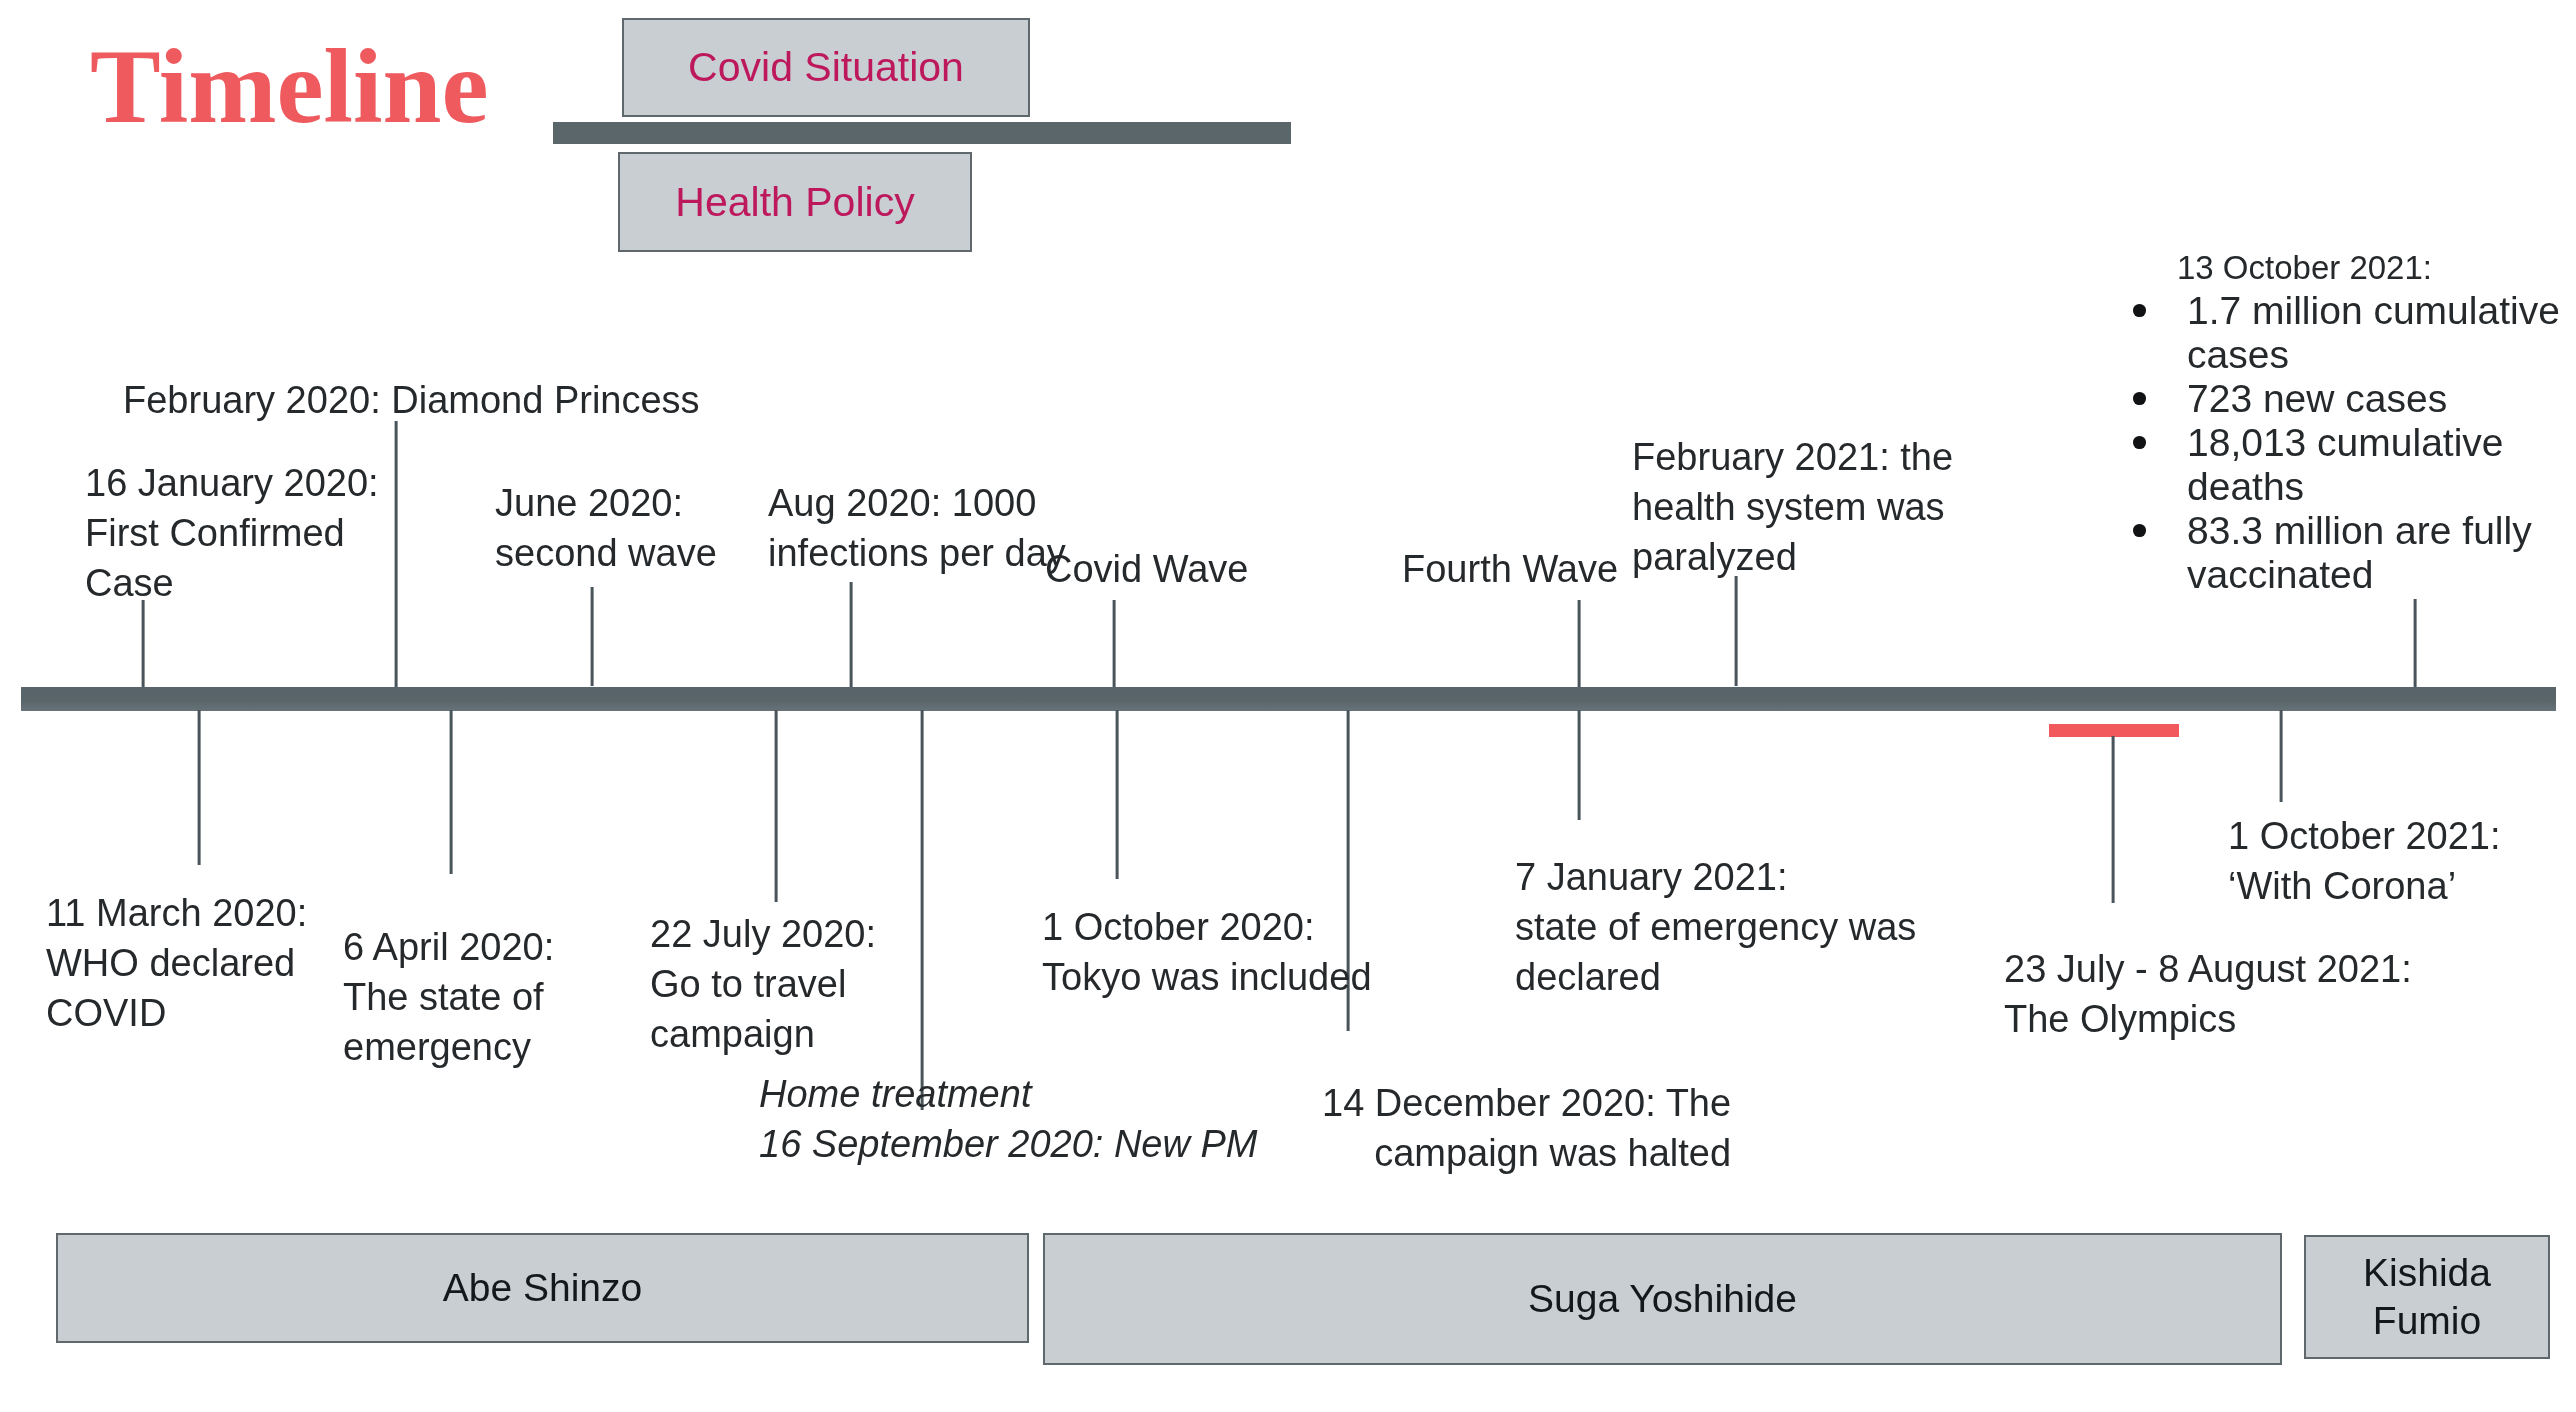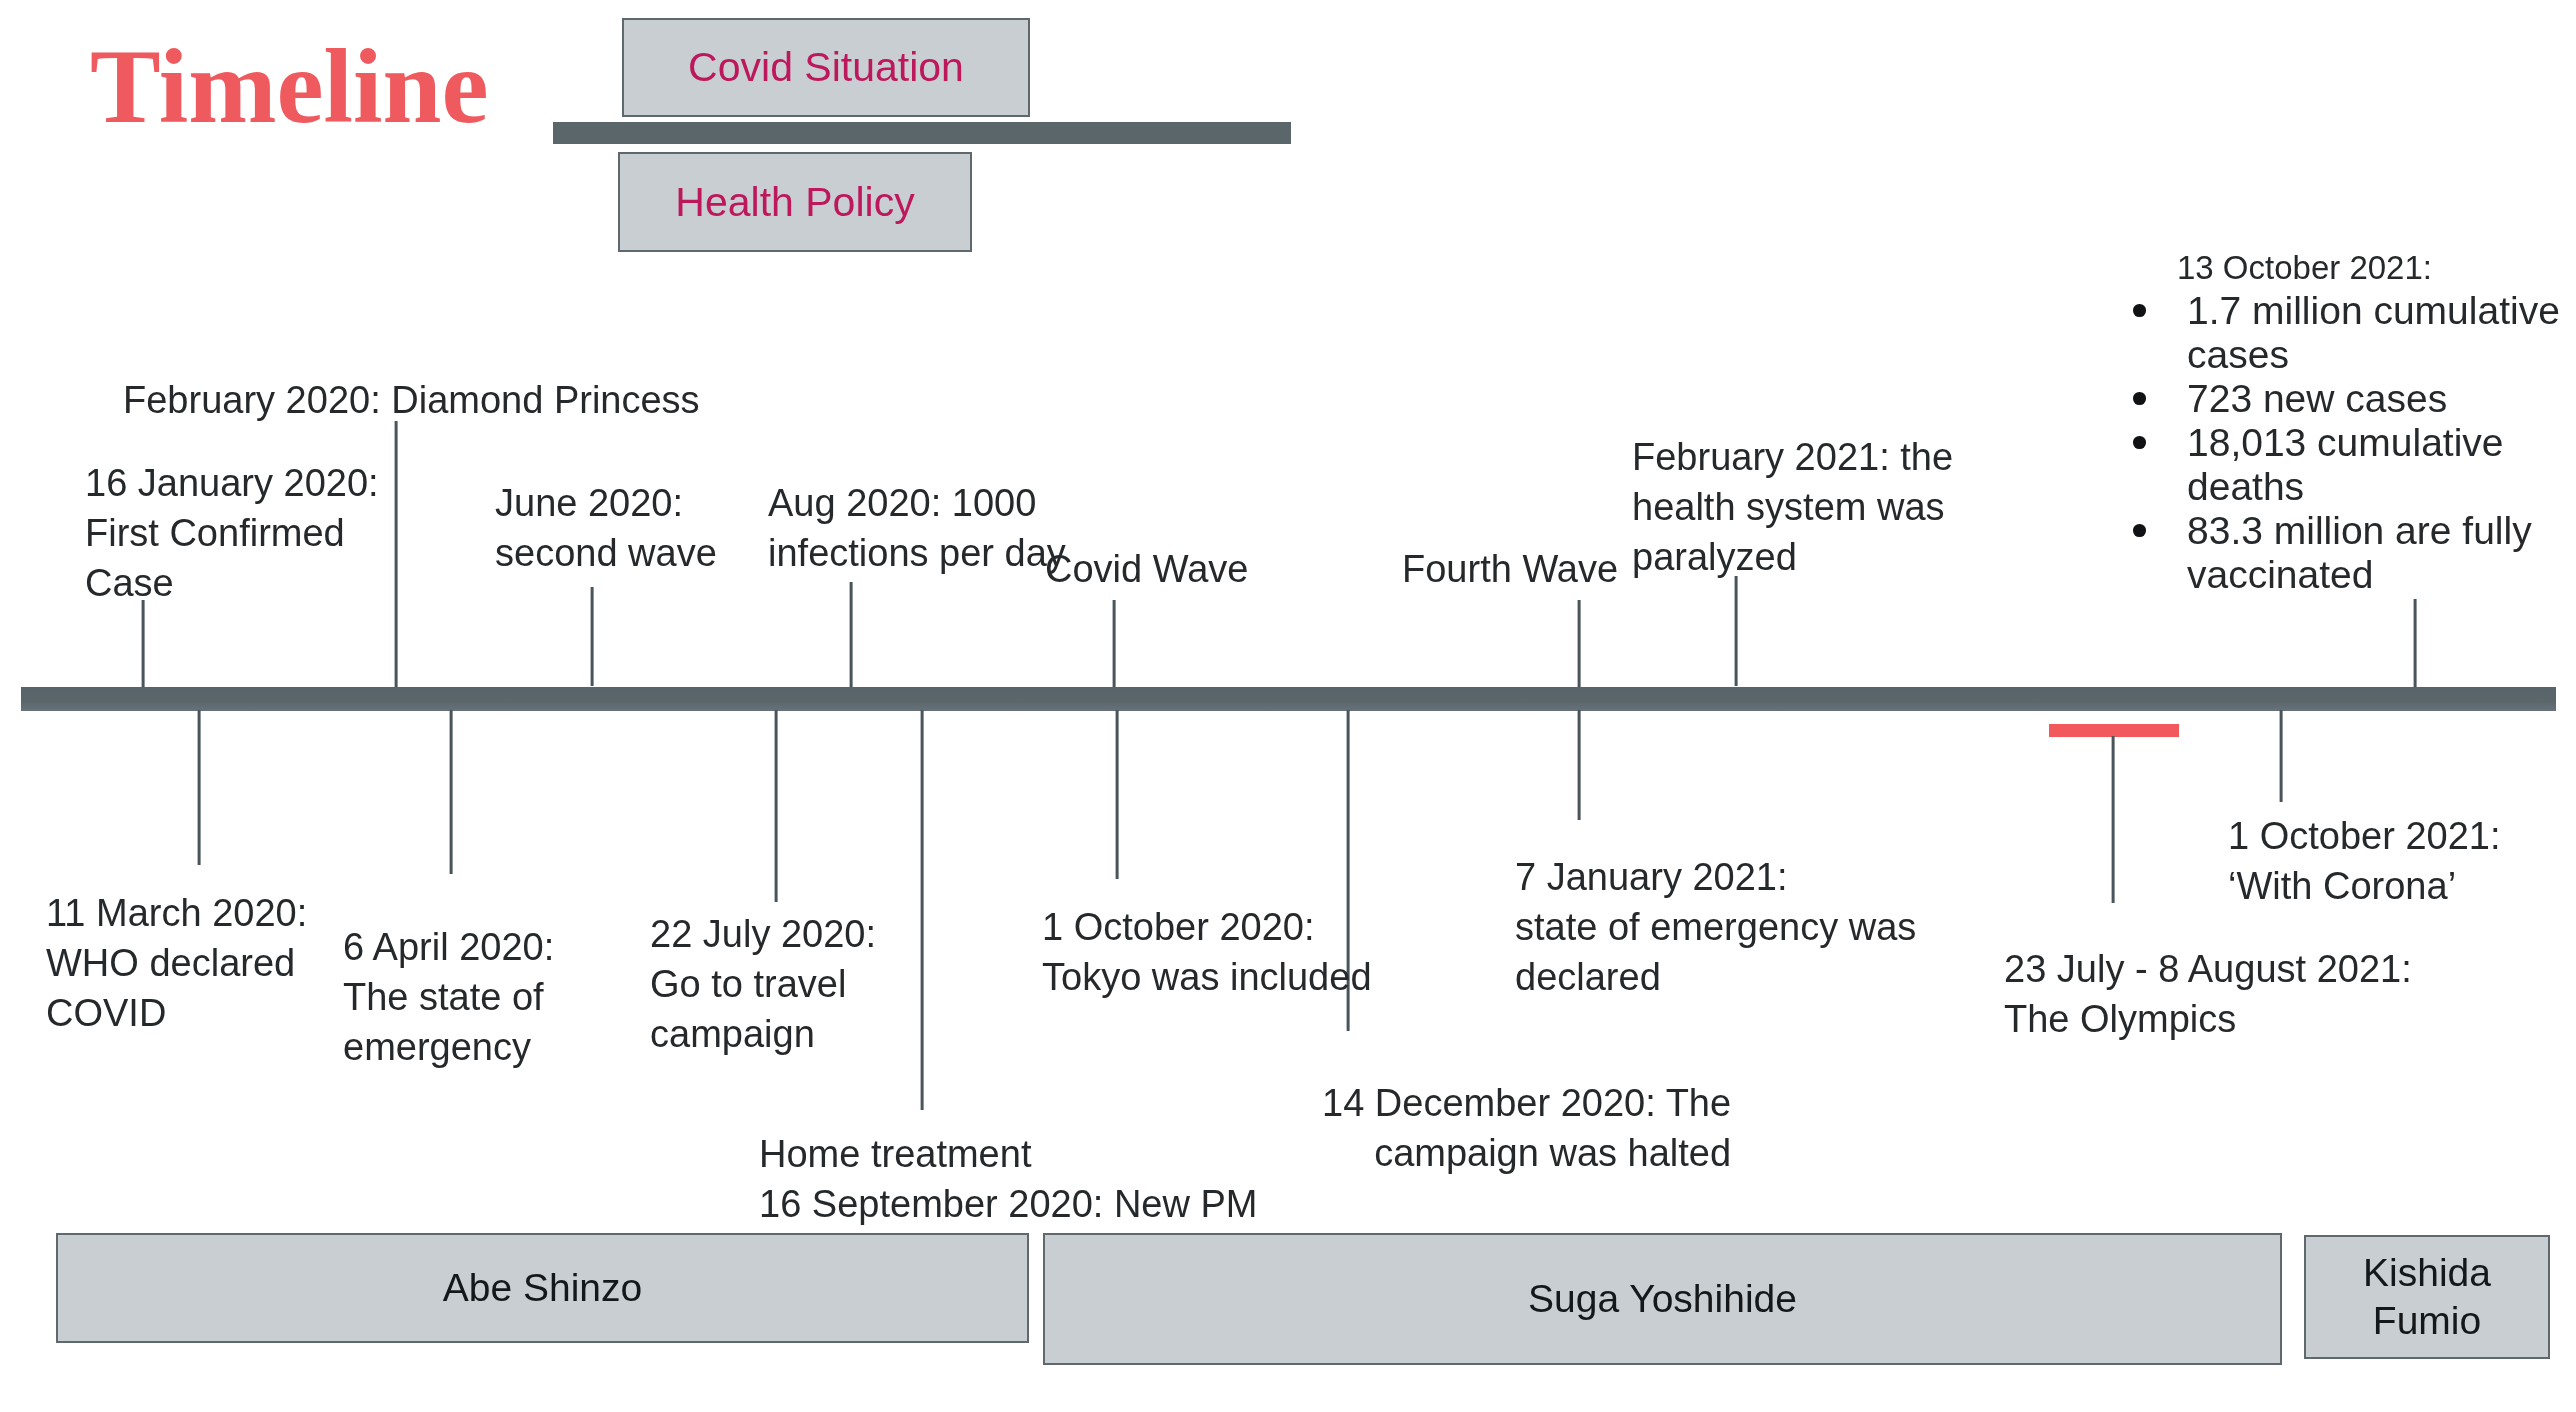--- a/index.html
+++ b/index.html
@@ -204,21 +204,21 @@
   <div class="ev" style="left:343px;top:922px;">
       <div>6 April 2020:</div>
       <div>The state of</div>
       <div>emergency</div>
     </div>
   <div class="ev" style="left:650px;top:909px;">
       <div>22 July 2020:</div>
       <div>Go to travel</div>
       <div>campaign</div>
     </div>
-  <div class="ev" style="left:759px;top:1129px;">
+  <div class="ev" style="left:759px;top:1069px;font-style:italic;">
       <div>Home treatment</div>
       <div>16 September 2020: New PM</div>
     </div>
   <div class="ev" style="left:1042px;top:902px;">
       <div>1 October 2020:</div>
       <div>Tokyo was included</div>
     </div>
   <div class="ev" style="left:1322px;top:1078px;text-align:right;">
       <div>14 December 2020: The</div>
       <div>campaign was halted</div>

